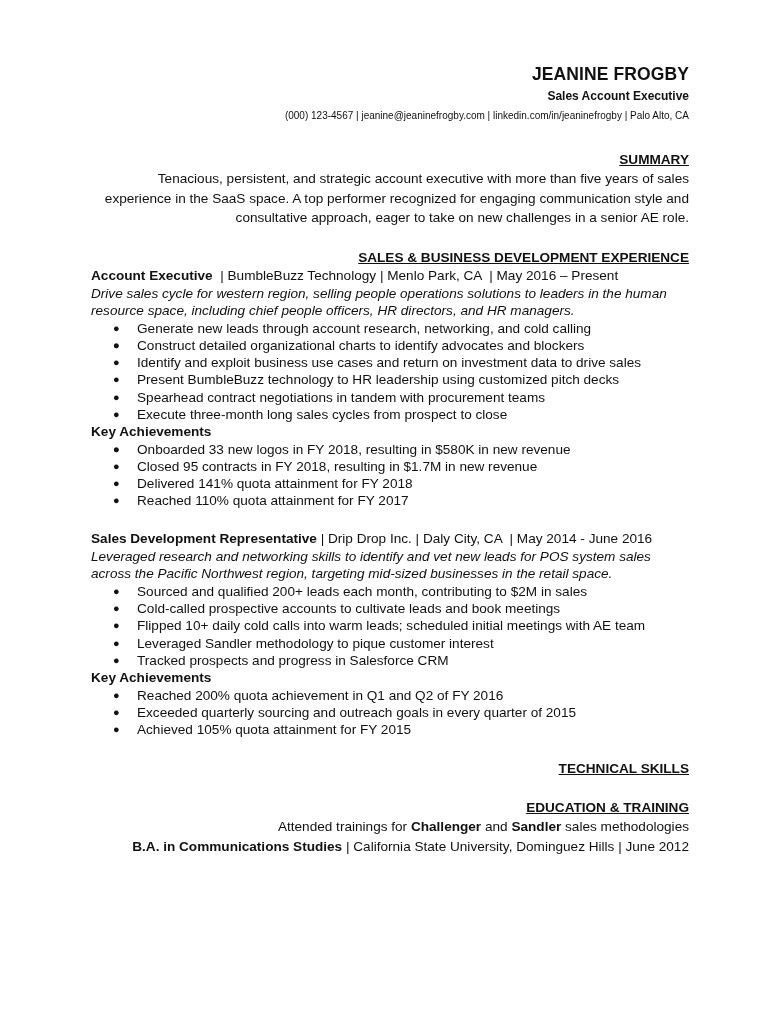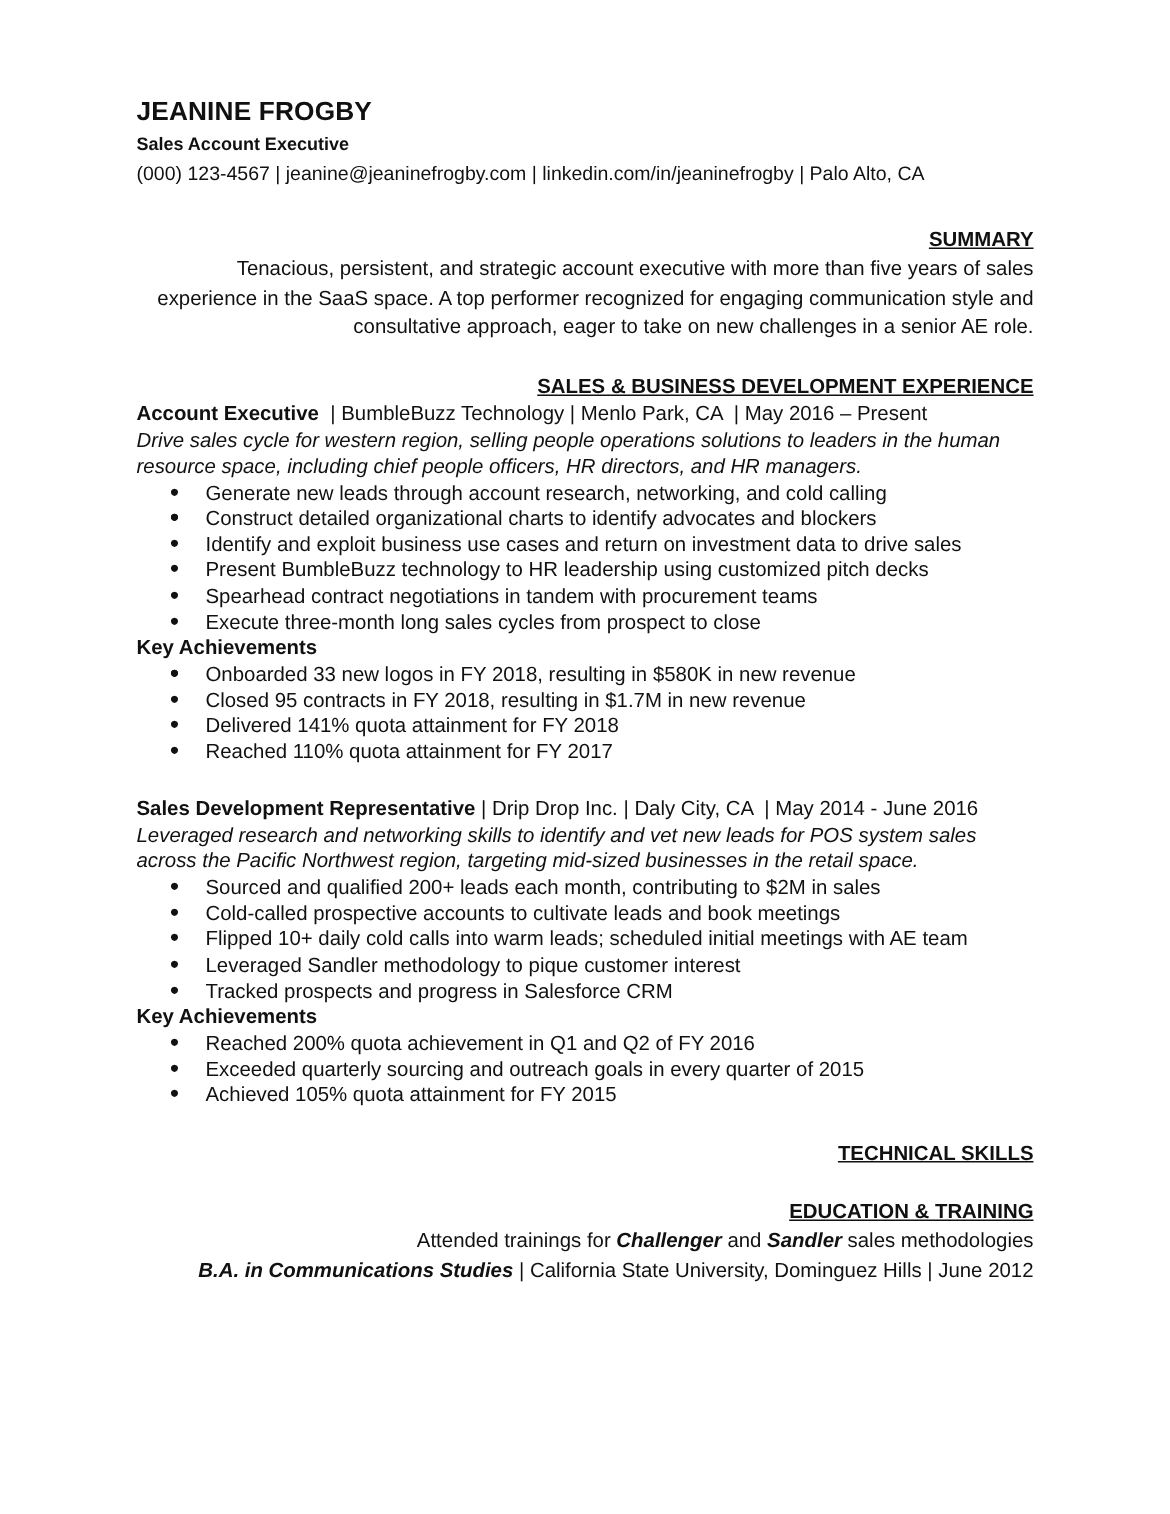--- a/index.html
+++ b/index.html
@@ -1,36 +1,36 @@
 <!DOCTYPE html>
 <html><head>
 <meta charset="utf-8">
 <style>
   html, body { margin: 0; padding: 0; background: #ffffff; }
   body { width: 780px; height: 1009px; overflow: hidden; color: #111; font-family: "Liberation Sans", "DejaVu Sans", sans-serif; }
   .page { position: relative; width: 780px; height: 1009px; box-sizing: border-box; padding: 62px 91px 0 91px; font-size: 13.6px; line-height: 17.3px; }
-  .center { text-align: left; }
+  .center { text-align: right; }
   .name { font-size: 17.5px; font-weight: 600; letter-spacing: 0.1px; line-height: 24px; margin-bottom: 1px; }
   .title { font-size: 12px; font-weight: 700; line-height: 19px; }
-  .contact { font-size: 13px; line-height: 19px; }
+  .contact { font-size: 10px; line-height: 19px; }
   .section-heading { text-align: right; font-weight: 700; text-decoration: underline; font-size: 13.6px; line-height: 18px; }
   .para { line-height: 19.5px; text-align: right; }
   .job-head { line-height: 18px; }
   .job-head b { font-weight: 700; }
   .italic { font-style: italic; line-height: 17.5px; }
   ul { list-style: none; margin: 0; padding: 0; }
   li { position: relative; padding-left: 46px; line-height: 17.3px; }
   li .bullet { position: absolute; left: 22px; top: 0; font-size: 11px; }
   .key-ach { text-align: left; font-weight: 700; line-height: 17.3px; }
   .gap-s1 { height: 26px; }
   .gap-s2 { height: 21px; }
   .gap-s3 { height: 20px; }
   .gap-s4 { height: 22px; }
   .gap-s5 { height: 21px; }
-  .bold { font-weight: 700; font-style: italic; }
+  .bold { font-weight: 700; }
 </style>
 </head>
 <body>
 
 <div class="page">
 
   <div class="center name">JEANINE FROGBY</div>
   <div class="center title">Sales Account Executive</div>
   <div class="center contact">(000) 123-4567 | jeanine@jeaninefrogby.com | linkedin.com/in/jeaninefrogby | Palo Alto, CA</div>
 

